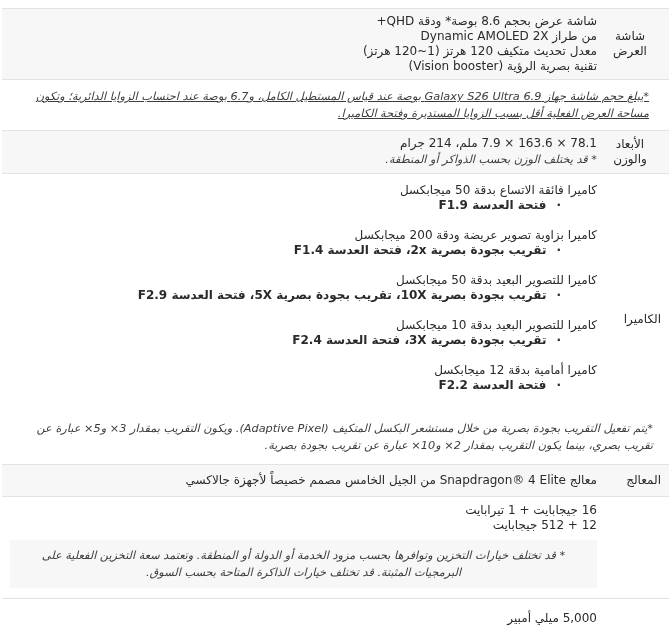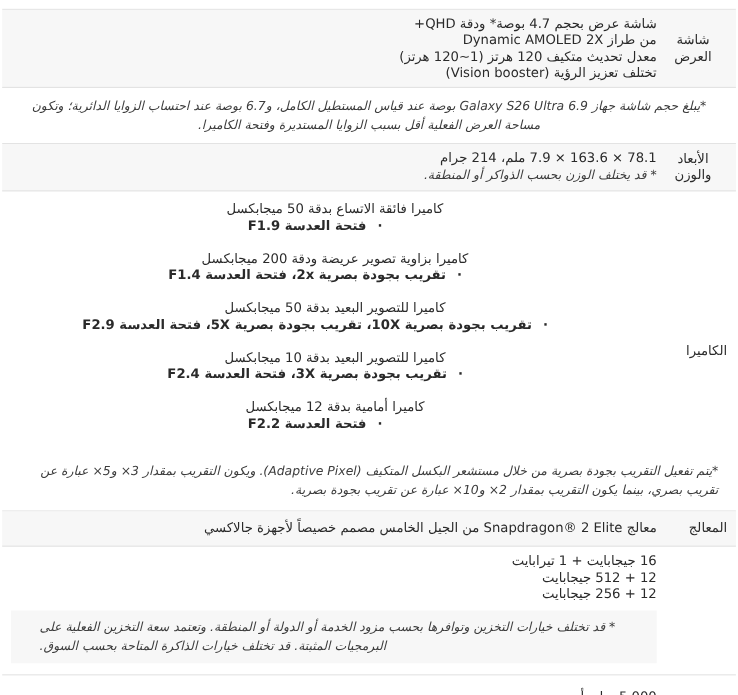--- a/index.html
+++ b/index.html
@@ -42,64 +42,65 @@
   }
   .spec-line { white-space: nowrap; }
   .inline-note-line {
     font-style: italic;
     font-size: 11.3px;
     color: #3c3c3c;
     line-height: 17px;
   }
   .note-band {
     padding: 8px 20px 8px;
-    text-align: center;
+    text-align: right;
     font-style: italic;
     font-size: 11.3px;
     color: #3c3c3c;
     line-height: 17px;
+    text-decoration: underline;
   }
   .cam-content { padding-top: 9px; padding-bottom: 0; }
-  .cam-item { margin-bottom: 15px; text-align: center; }
+  .cam-item { margin-bottom: 15px; }
   .cam-bullet { padding-right: 36px; font-weight: bold; }
   .cam-bullet::before { content: "·"; margin-left: 10px; color: #2a2a2a; }
   .band-inline-note {
     padding: 12px 16px 10px;
     font-style: italic;
     font-size: 11.3px;
     color: #3c3c3c;
     line-height: 17px;
   }
   .mem-content { padding: 6px 72px 10px 0; }
   .mem-lines { padding-left: 10px; }
   .note-box {
     background: #f7f7f7;
     margin: 7px 0 0 8px;
     padding: 7px 26px;
-    text-align: left;
+    text-align: center;
     font-style: italic;
     font-size: 11.3px;
     color: #3c3c3c;
     line-height: 17px;
   }
   .battery-content { padding-top: 12px; height: 34px; }
   .band.last { border-bottom: none; }
 </style>
 </head>
 <body>
 
 <div class="spec-table">
 
   <div class="band gray">
     <div class="label-col">شاشة العرض</div>
     <div class="content">
-      <div class="spec-line">شاشة عرض بحجم 4.7 بوصة* ودقة QHD+</div>
+      <div class="spec-line">شاشة عرض بحجم 8.6 بوصة* ودقة QHD+</div>
       <div class="spec-line">من طراز Dynamic AMOLED 2X</div>
       <div class="spec-line">معدل تحديث متكيف 120 هرتز (1~120 هرتز)</div>
-      <div class="spec-line">تختلف تعزيز الرؤية (Vision booster)</div>
+      <div class="spec-line">تقنية بصرية الرؤية (Vision booster)</div>
     </div>
   </div>
 
   <div class="band note-band">*يبلغ حجم شاشة جهاز Galaxy S26 Ultra 6.9 بوصة عند قياس المستطيل الكامل، و6.7 بوصة عند احتساب الزوايا الدائرية؛ وتكون مساحة العرض الفعلية أقل بسبب الزوايا المستديرة وفتحة الكاميرا.</div>
 
   <div class="band gray">
     <div class="label-col">الأبعاد والوزن</div>
     <div class="content">
       <div class="spec-line">78.1 × 163.6 × 7.9 ملم، 214 جرام</div>
       <div class="inline-note-line">* قد يختلف الوزن بحسب الذواكر أو المنطقة.</div>
@@ -129,30 +130,29 @@
         <div class="spec-line">كاميرا أمامية بدقة 12 ميجابكسل</div>
         <div class="spec-line cam-bullet">فتحة العدسة F2.2</div>
       </div>
     </div>
     <div class="band-inline-note">*يتم تفعيل التقريب بجودة بصرية من خلال مستشعر البكسل المتكيف (Adaptive Pixel). ويكون التقريب بمقدار 3× و5× عبارة عن تقريب بصري، بينما يكون التقريب بمقدار 2× و10× عبارة عن تقريب بجودة بصرية.</div>
   </div>
 
   <div class="band gray">
     <div class="label-col">المعالج</div>
     <div class="content" style="padding-top:8px;padding-bottom:8px;">
-      <div class="spec-line">معالج Snapdragon® 2 Elite من الجيل الخامس مصمم خصيصاً لأجهزة جالاكسي</div>
+      <div class="spec-line">معالج Snapdragon® 4 Elite من الجيل الخامس مصمم خصيصاً لأجهزة جالاكسي</div>
     </div>
   </div>
 
   <div class="band">
     <div class="content mem-content">
       <div class="mem-lines">
         <div class="spec-line">16 جيجابايت + 1 تيرابايت</div>
         <div class="spec-line">12 + 512 جيجابايت</div>
-        <div class="spec-line">12 + 256 جيجابايت</div>
       </div>
       <div class="note-box">* قد تختلف خيارات التخزين وتوافرها بحسب مزود الخدمة أو الدولة أو المنطقة. وتعتمد سعة التخزين الفعلية على البرمجيات المثبتة. قد تختلف خيارات الذاكرة المتاحة بحسب السوق.</div>
     </div>
   </div>
 
   <div class="band last">
     <div class="label-col"></div>
     <div class="content battery-content">
       <div class="spec-line">5,000 ميلي أمبير</div>
     </div>

